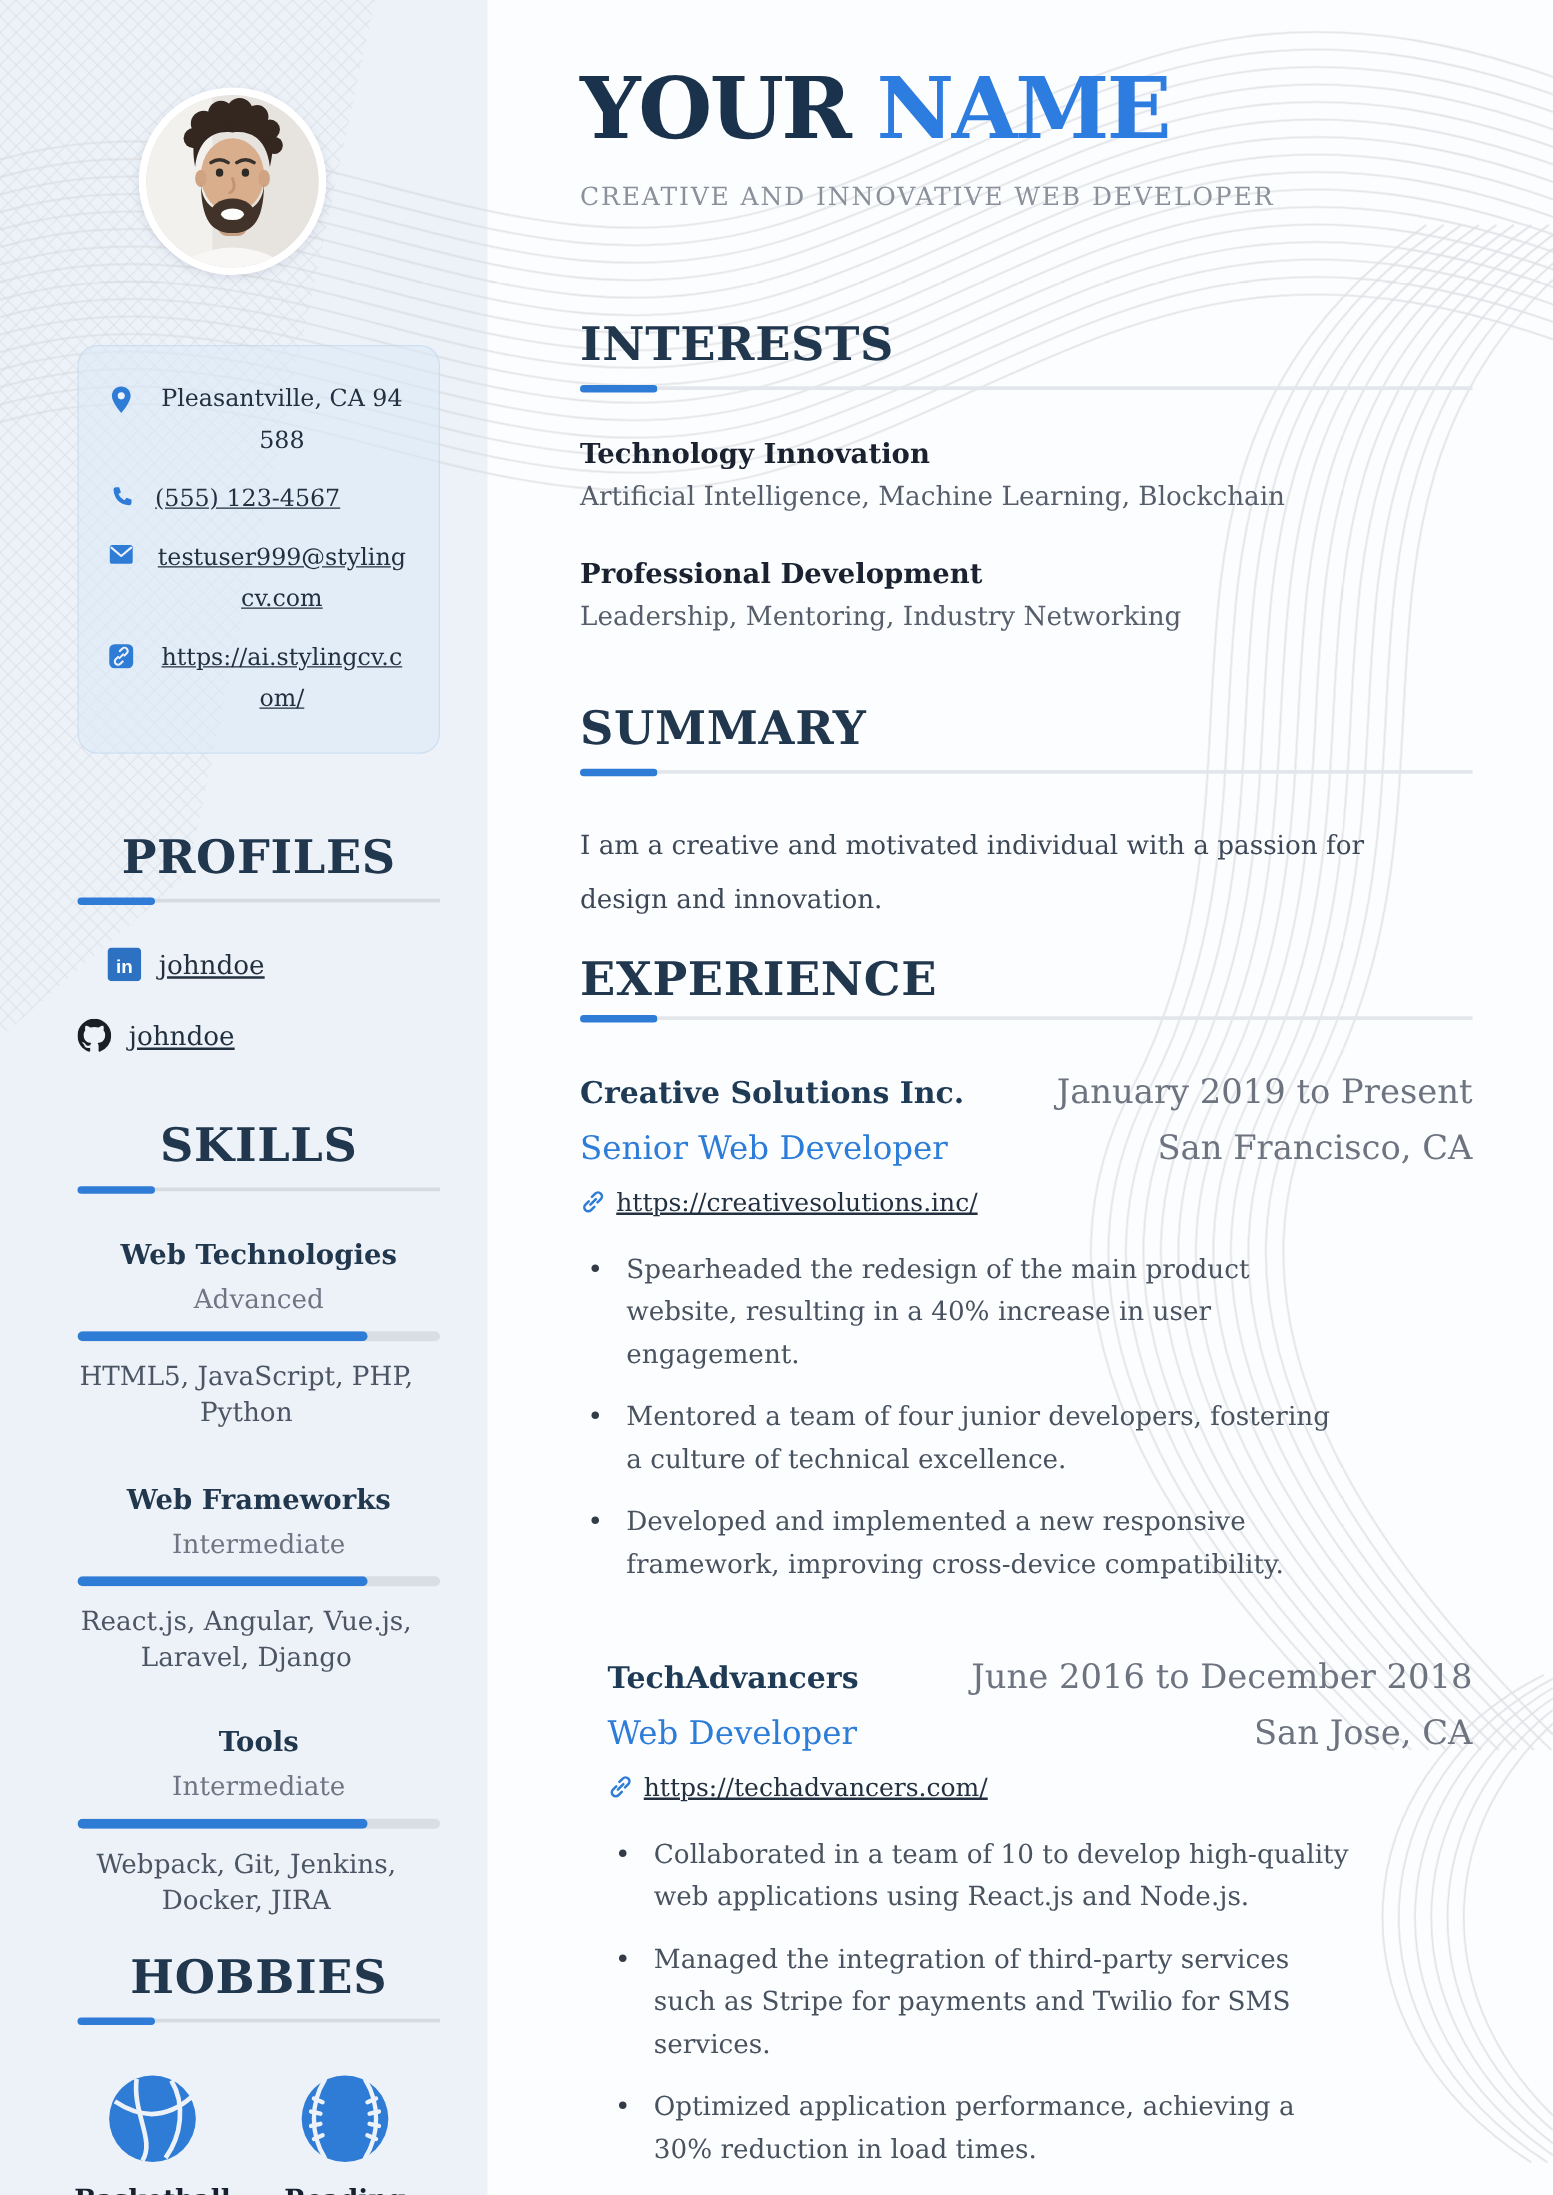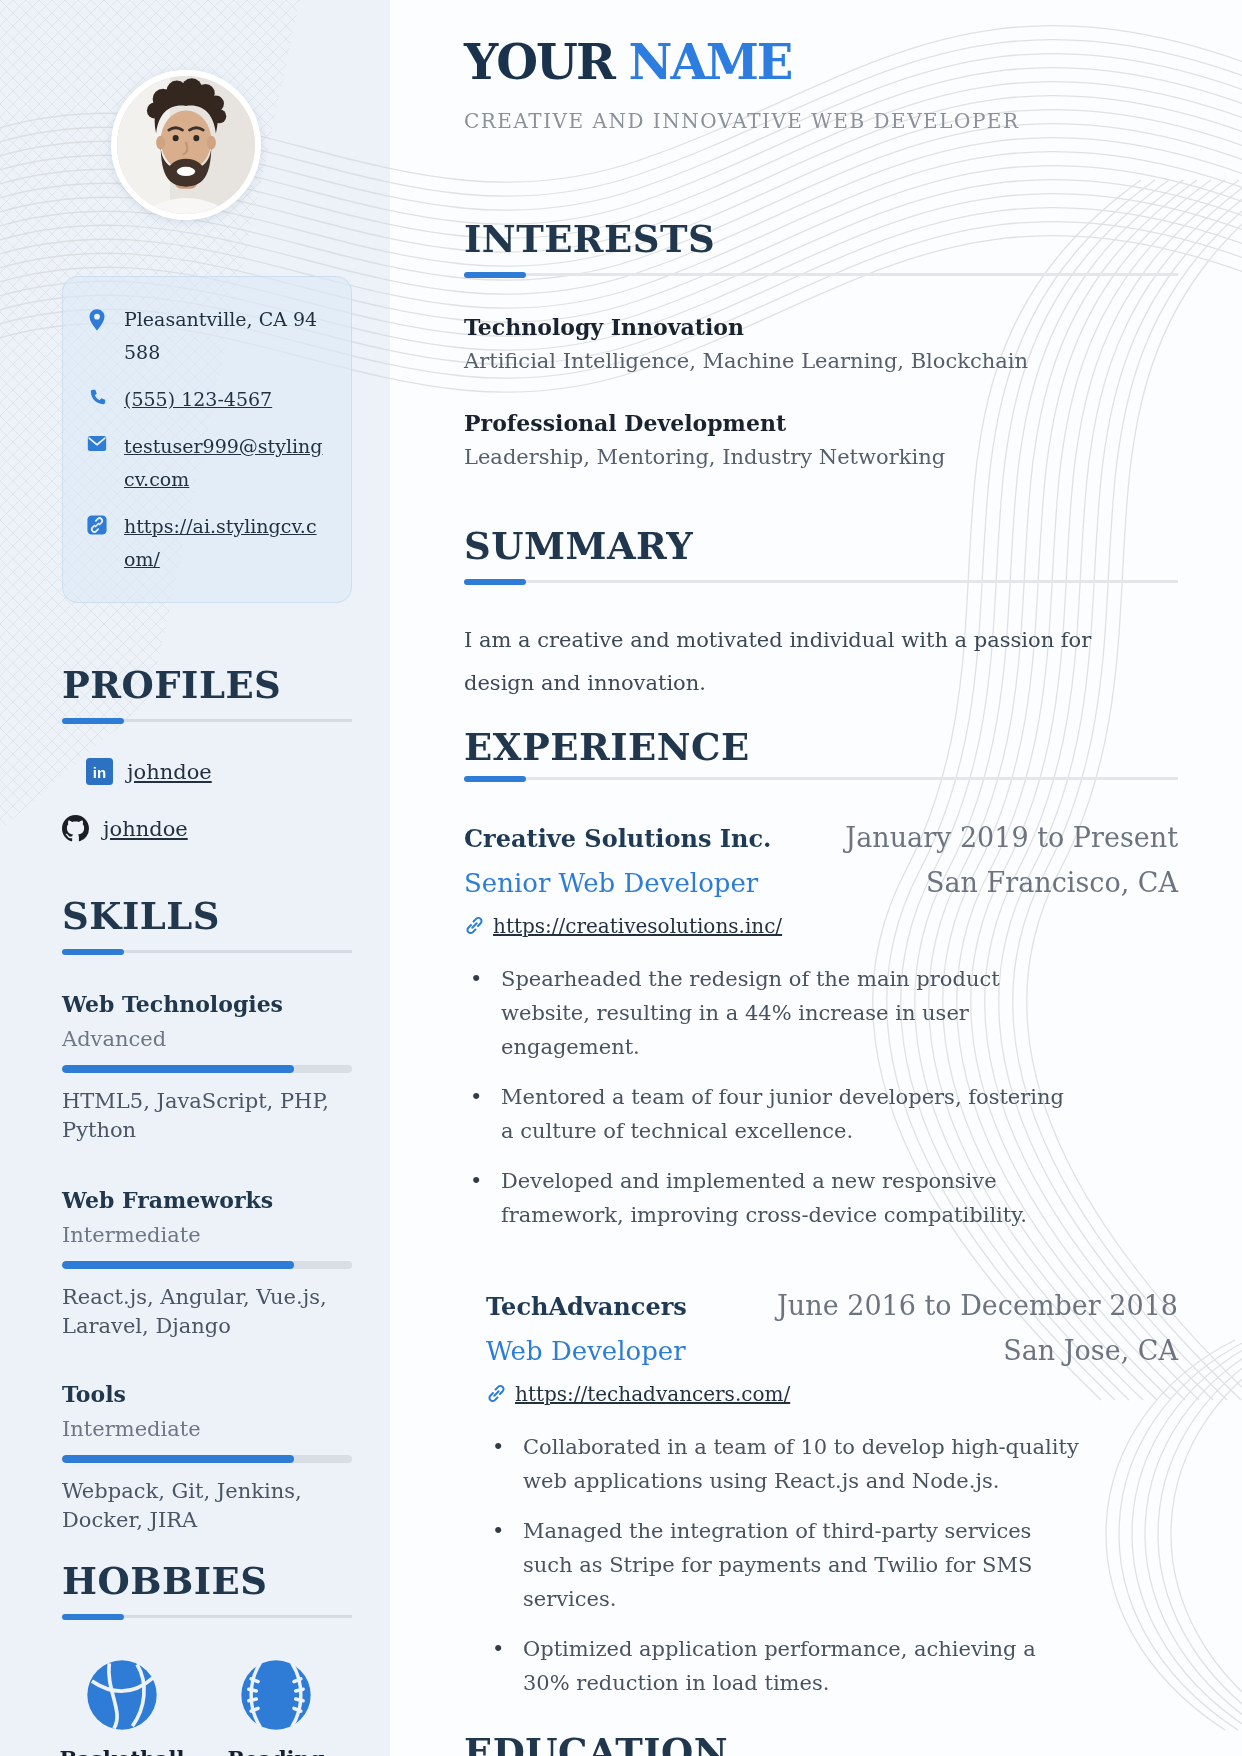--- a/index.html
+++ b/index.html
@@ -11,21 +11,21 @@
   
   .sidebar-bg{position:absolute;left:0;top:0;width:390px;height:1756px;background:#edf2f9;}
   .waves{position:absolute;left:0;top:0;width:1242px;height:1756px;pointer-events:none;}
   
   .h2{font-size:37px;font-weight:700;color:#21374d;letter-spacing:.5px;line-height:1.0;}
   .rule{display:flex;align-items:flex-start;height:6px;}
   .rule .accent{width:62px;height:6px;background:#2e7cd6;border-radius:3px;}
   .rule .rest{flex:1;height:3px;margin-top:1px;background:#e3e6ea;}
   .rule.side .rest{background:#d5dbe3;}
   
-  .sidebar{position:absolute;left:0;top:0;width:390px;height:1436px;box-sizing:border-box;}
+  .sidebar{position:absolute;left:0;top:0;width:390px;height:1436px;box-sizing:border-box;text-align:center;}
   .photo{margin:70px 0 0 111px;width:150px;height:150px;border-radius:50%;
     border:6px solid #fff;box-sizing:border-box;overflow:hidden;background:#e9e6e2;
     box-shadow:0 2px 8px rgba(30,50,80,.12);}
   .photo svg{display:block;width:100%;height:100%;}
   .contact-card{margin:56px 0 0 62px;width:290px;box-sizing:border-box;
     background:rgba(219,233,248,.55);border:1px solid rgba(180,205,233,.45);
     border-radius:16px;padding:26px 24px;display:flex;flex-direction:column;gap:14px;}
   .c-row{display:flex;align-items:flex-start;gap:15px;font-size:19px;line-height:33px;color:#22303f;}
   .c-ico{width:22px;flex:0 0 22px;margin-top:5px;}
   .c-ico svg{display:block;}
@@ -37,21 +37,21 @@
   .skill-level{font-size:21px;color:#6e7684;}
   .bar{width:290px;height:8px;border-radius:4px;background:#d9dde4;overflow:hidden;}
   .bar .fill{height:8px;border-radius:4px;background:#2e7cd6;}
   .skill-kw{font-size:21px;line-height:29px;color:#4b5563;width:270px;}
   .hobbies-row{display:flex;gap:66px;margin:38px 0 0 16px;}
   .hobby{display:flex;flex-direction:column;align-items:center;width:88px;}
   .hobby svg{width:74px;height:74px;display:block;}
   .hobby-label{margin-top:14px;font-size:21px;font-weight:700;color:#16202e;}
   
   .main{position:absolute;left:464px;top:0;width:714px;}
-  .name{margin-top:36px;font-size:48px;font-weight:700;letter-spacing:-2px;line-height:1.1;color:#1a324b;white-space:nowrap;}
+  .name{margin-top:50px;font-size:68px;font-weight:700;letter-spacing:-2px;line-height:1.1;color:#1a324b;white-space:nowrap;}
   .name .last{color:#2d7ce0;}
   .tagline{margin-top:20px;font-size:20px;letter-spacing:1.5px;color:#8b919a;}
   .interest-title{margin-top:36px;font-size:22px;font-weight:700;color:#1a2230;line-height:26px;}
   .interest-kw{margin-top:8px;font-size:21px;color:#555e6a;line-height:26px;}
   .summary-text{margin-top:34px;font-size:21px;line-height:43px;color:#3d4857;width:655px;}
   .job-row{display:flex;justify-content:space-between;align-items:baseline;}
   .job-company{font-size:24px;font-weight:700;color:#1f3a55;}
   .job-dates,.job-loc{font-size:27px;color:#6d7480;}
   .job-role{font-size:26px;color:#2d7dd8;}
   .job-link{display:flex;align-items:center;gap:8px;margin-top:16px;font-size:20px;}
@@ -338,21 +338,21 @@
             <g stroke="#2e7cd6" stroke-width="2.3" fill="none" stroke-linecap="round">
               <path d="M9.5 14.5 L14.5 9.5"></path>
               <path d="M8 11.5 l-3 3 a3.6 3.6 0 0 0 5.1 5.1 l3-3"></path>
               <path d="M16 12.5 l3-3 a3.6 3.6 0 0 0-5.1-5.1 l-3 3"></path>
             </g>
           </svg>
       </span>
       <a>https://creativesolutions.inc/</a>
     </div>
     <div class="bullets">
-      <div class="bullet">Spearheaded the redesign of the main product website, resulting in a 44% increase in user engagement.</div>
+      <div class="bullet">Spearheaded the redesign of the main product website, resulting in a 40% increase in user engagement.</div>
       <div class="bullet">Mentored a team of four junior developers, fostering a culture of technical excellence.</div>
       <div class="bullet">Developed and implemented a new responsive framework, improving cross-device compatibility.</div>
     </div>
   </div>
 
   <div style="margin-top:58px;margin-left:22px;">
     <div class="job-row">
       <span class="job-company">TechAdvancers</span>
       <span class="job-dates">June 2016 to December 2018</span>
     </div>

